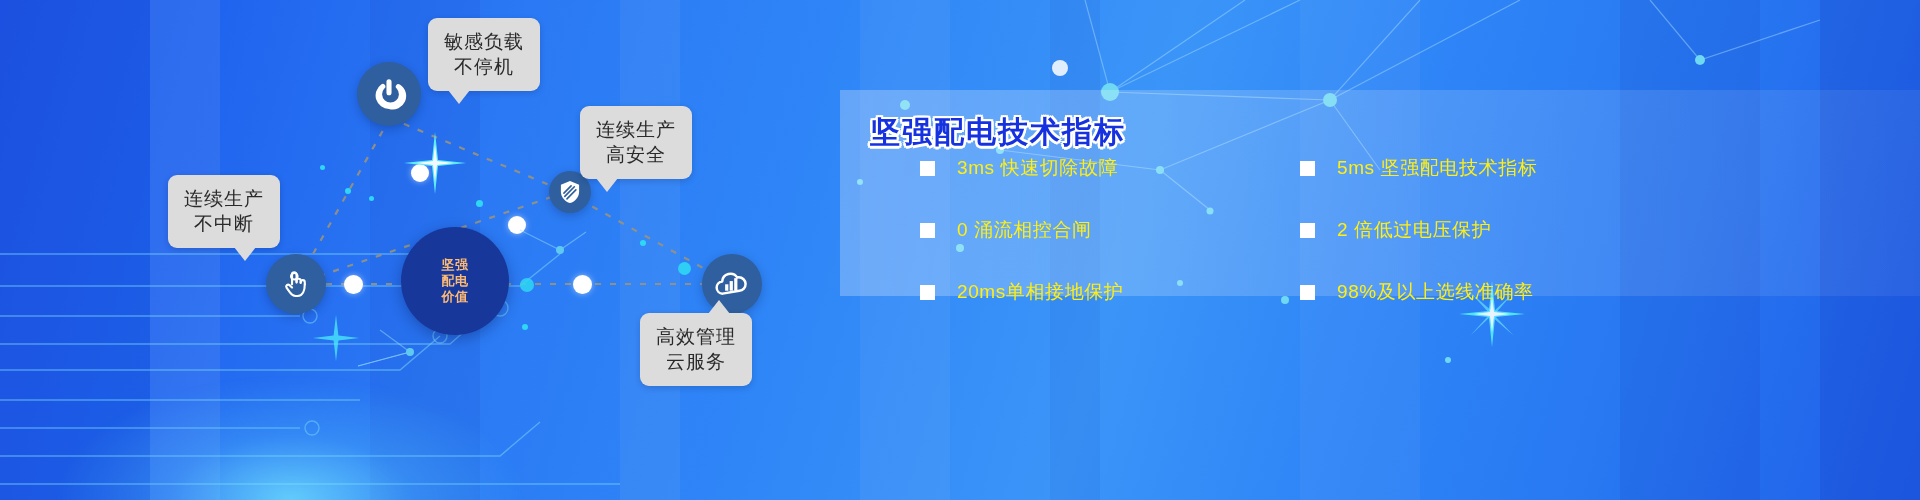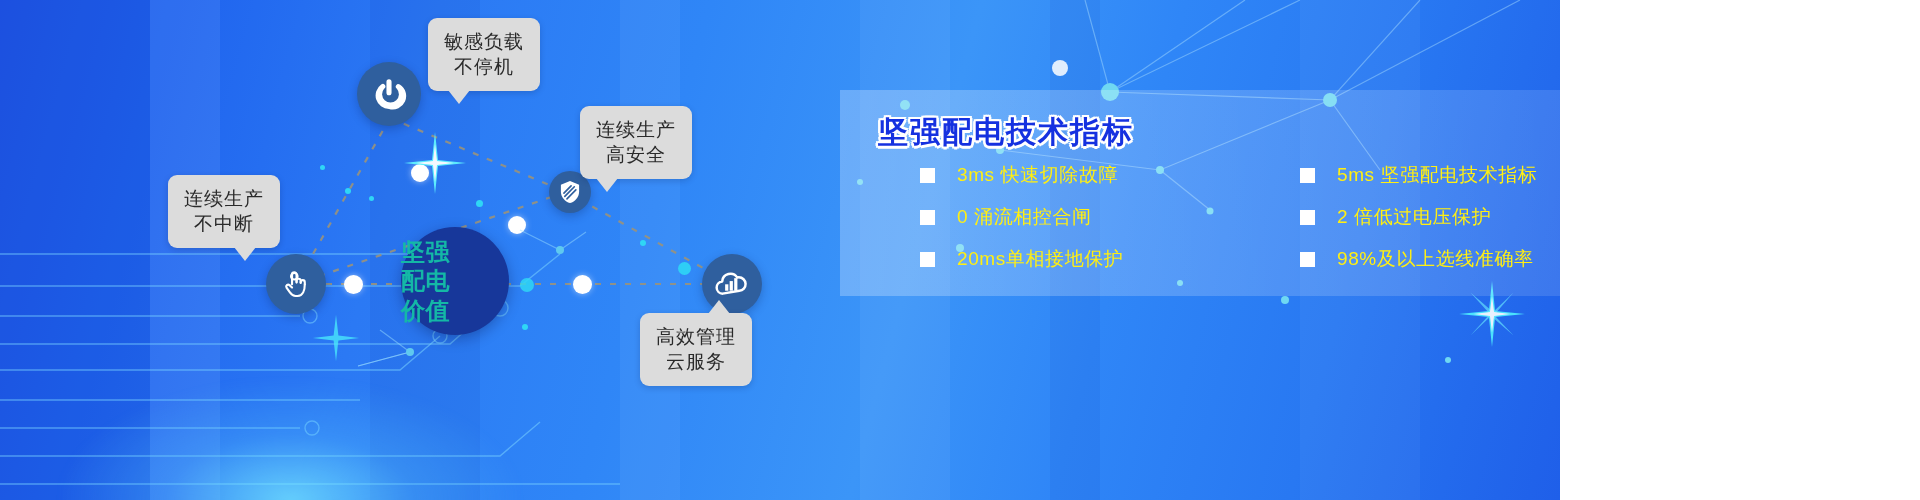--- a/index.html
+++ b/index.html
@@ -3,21 +3,21 @@
 <meta charset="utf-8">
 <style>
   * { box-sizing: border-box; margin: 0; padding: 0; }
   html, body {
     width: 1920px; height: 500px;
     overflow: hidden;
     font-family: "Liberation Sans", "DejaVu Sans", sans-serif;
   }
   #banner {
     position: relative;
-    width: 1560px; height: 500px;
+    width: 1920px; height: 500px;
     overflow: hidden;
     background: linear-gradient(105deg,
         #1f57e8 0%,
         #1f63ee 10%,
         #2b79f4 26%,
         #2f86f7 42%,
         #3b95f8 58%,
         #2f86f7 70%,
         #2878f2 84%,
         #1f5fe9 100%);
@@ -46,25 +46,25 @@
     box-shadow: 0 3px 10px rgba(0,20,70,.25);
   }
   .node.ico { background: #2f5f9e; }
   .node svg { display: block; }
 
   .centerNode {
     position: absolute;
     width: 108px; height: 108px;
     border-radius: 50%;
     background: #17379a;
-    color: #14b8a6;
-    display: flex; align-items: center; 
+    color: #fdba74;
+    display: flex; align-items: center; justify-content: center;
     text-align: center;
     font-weight: bold;
-    font-size: 24px;
+    font-size: 13px;
     line-height: 1.22;
     letter-spacing: .5px;
     box-shadow: 0 4px 14px rgba(0,10,60,.3);
   }
 
   .whiteDot {
     position: absolute;
     background: #fff;
     border-radius: 50%;
     box-shadow: 0 0 6px rgba(255,255,255,.5);
@@ -105,38 +105,38 @@
 
   
   .panel {
     position: absolute;
     left: 840px; top: 90px;
     width: 1080px; height: 206px;
     background: linear-gradient(90deg, rgba(255,255,255,.26) 0%, rgba(255,255,255,.16) 45%, rgba(255,255,255,.06) 100%);
   }
   .panelTitle {
     position: absolute;
-    left: 38px; top: 22px;
+    left: 30px; top: 22px;
     font-size: 30px;
     font-weight: bold;
     color: #1531e0;
     letter-spacing: 2px;
     text-shadow:
       -2px -2px 0 #fff,  2px -2px 0 #fff,
       -2px  2px 0 #fff,  2px  2px 0 #fff,
        0   -2.5px 0 #fff, 0 2.5px 0 #fff,
       -2.5px 0 0 #fff,  2.5px 0 0 #fff;
   }
   .specGrid {
     position: absolute;
-    left: 80px; top: 72px;
+    left: 80px; top: 65px;
     width: 1000px;
     display: grid;
     grid-template-columns: 380px 380px;
-    row-gap: 16px;
+    row-gap: 36px;
   }
   .specItem { display: flex; align-items: center; }
   .specBullet {
     width: 15px; height: 15px;
     background: #fff;
     margin-right: 22px;
     flex: none;
   }
   .specText {
     color: #ffef12;

